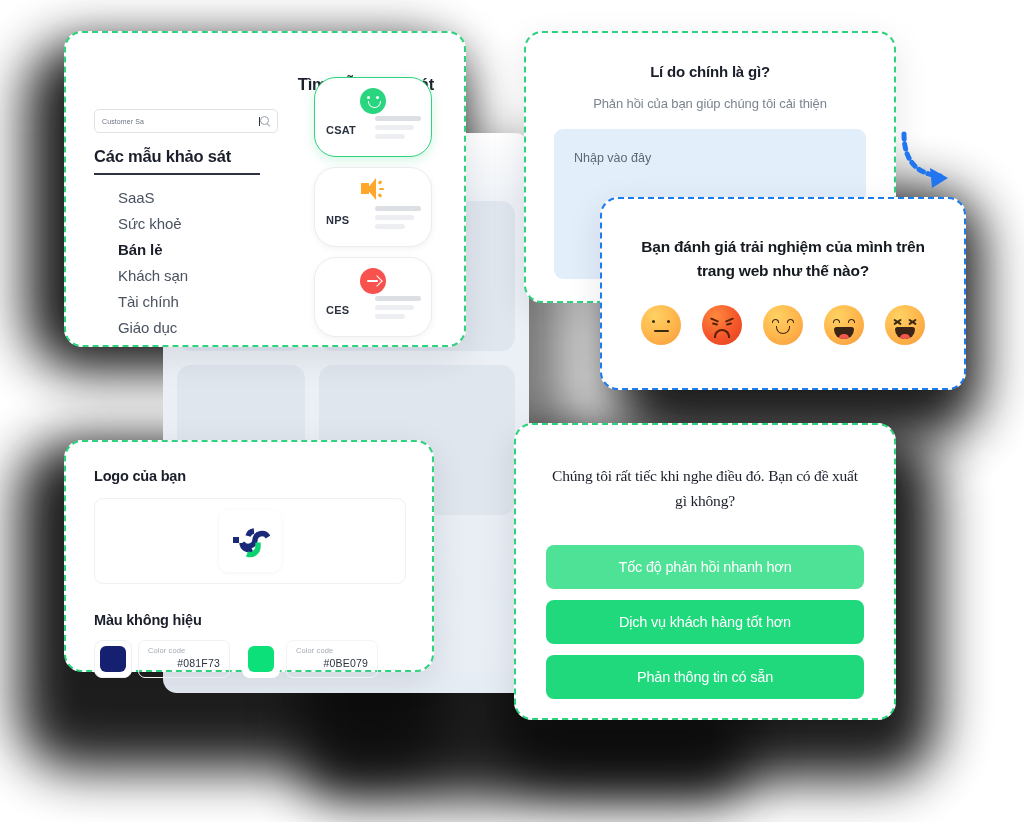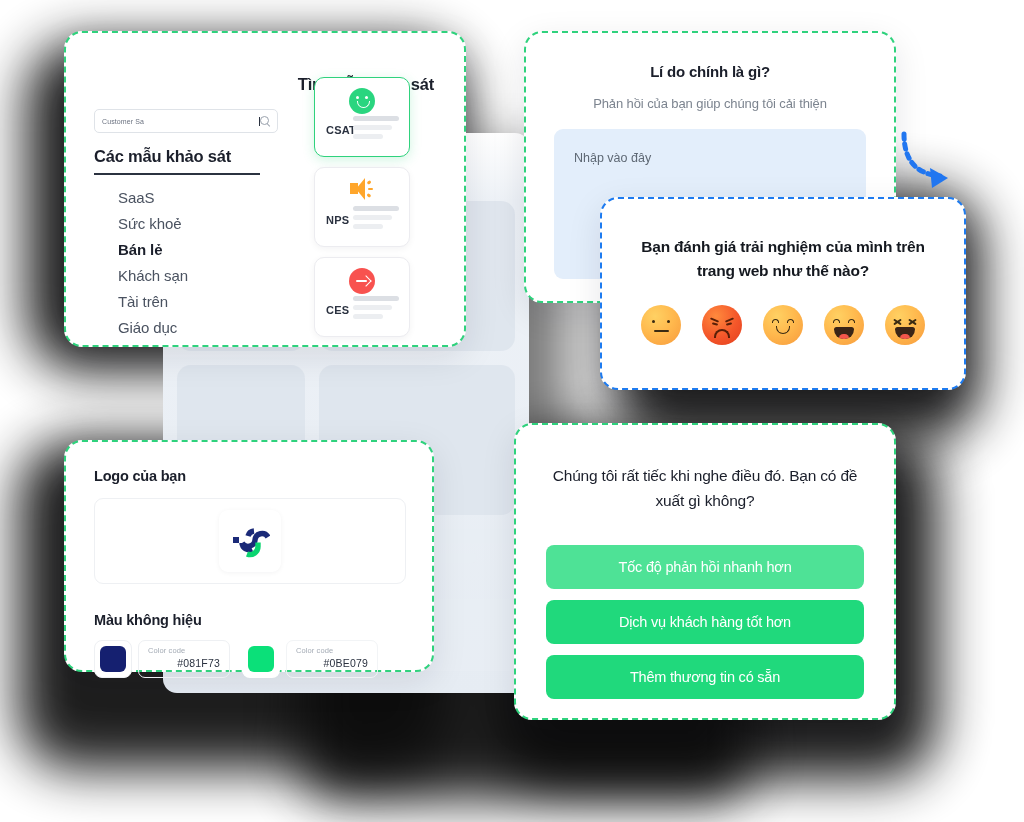--- a/index.html
+++ b/index.html
@@ -93,22 +93,22 @@
   .tpl-sub { margin-top: 14px; font-size: 16.5px; font-weight: 700; color: #1b1f2b; letter-spacing: -.2px; }
   .tpl-rule { margin-top: 7px; width: 166px; height: 1.5px; background: #2b3240; }
 
   .tpl-list { margin-top: 10px; margin-left: 24px; }
   .tpl-list li { list-style: none; font-size: 15px; color: #4a5260; line-height: 26px; letter-spacing: -.1px; }
   .tpl-list li.sel { font-weight: 700; color: #1b1f2b; }
 
   
   .type-col { position: absolute; right: 34px; top: 44px; width: 116px; }
   .type-card {
-    width: 96px; height: 80px;
-    border: 1px solid #ececf0; border-radius: 10px;
+    width: 118px; height: 80px;
+    border: 1px solid #ececf0; border-radius: 22px;
     background: #fff;
     margin-bottom: 10px;
     position: relative;
     box-shadow: 0 2px 7px rgba(16,24,40,.05);
   }
   .type-card.active { border: 1.5px solid #2fd27d; box-shadow: 0 3px 12px rgba(47,210,125,.22); }
   .type-card .t-icon { position: absolute; left: 0; right: 0; top: 10px; display: flex; justify-content: center; }
   .type-card .t-label { position: absolute; left: 11px; bottom: 20px; font-size: 11px; font-weight: 700; color: #2b3240; letter-spacing: .2px; }
   .type-card .t-lines { position: absolute; right: 10px; bottom: 17px; width: 46px; }
   .type-card .t-lines i { display: block; height: 5px; border-radius: 3px; background: #dcdfe4; margin-bottom: 4px; }
@@ -198,21 +198,21 @@
   .sw-box { width: 38px; height: 38px; border: 1px solid #eef0f3; border-radius: 8px; display:flex; align-items:center; justify-content:center; background:#fff; }
   .sw-box.plain { border-color: transparent; }
   .sw { width: 26px; height: 26px; border-radius: 6px; }
   .code-box { margin-left: 6px; width: 92px; height: 38px; border: 1px solid #eef0f3; border-radius: 7px; padding: 5px 9px; }
   .code-box.plain { border-color: #f2f4f6; }
   .code-label { font-size: 7.5px; color: #a4abb5; letter-spacing: .1px; }
   .code-val { font-size: 10.5px; color: #2b3240; margin-top: 2px; letter-spacing: .2px; text-align: right; }
 
   
   #card-suggest { left: 514px; top: 423px; width: 382px; height: 297px; padding: 38px 30px 0 30px; }
-  .sug-q { text-align: center; font-size: 15.5px; font-weight: 400; color: #1b1f2b; line-height: 25px; letter-spacing: -.2px; }
+  .sug-q { text-align: center; font-size: 15.5px; font-weight: 400; color: #1b1f2b; line-height: 25px; letter-spacing: -.2px; font-family: Liberation Serif, serif; }
   .sug-list { margin-top: 32px; }
   .sug-btn {
     height: 44px; border-radius: 8px;
     background: #20d97c;
     color: #ffffff; font-size: 14.5px;
     display: flex; align-items: center; justify-content: center;
     margin-bottom: 11px; letter-spacing: -.2px;
   }
   .sug-btn.hover { background: #4ee296; }
   .sug-btn:last-child { margin-bottom: 0; }
@@ -253,21 +253,21 @@
     </div>
 
     <div class="tpl-sub">Các mẫu khảo sát</div>
     <div class="tpl-rule"></div>
 
     <ul class="tpl-list">
       <li>SaaS</li>
       <li>Sức khoẻ</li>
       <li class="sel">Bán lẻ</li>
       <li>Khách sạn</li>
-      <li>Tài trên</li>
+      <li>Tài chính</li>
       <li>Giáo dục</li>
     </ul>
 
     <div class="type-col">
 
       <div class="type-card active">
         <div class="t-icon">
           <span class="ic-smile"></span>
         </div>
         <div class="t-label">CSAT</div>
@@ -404,21 +404,21 @@
         </div>
       </div>
     </div>
   </div>
 
   <div class="card" id="card-suggest">
     <div class="sug-q">Chúng tôi rất tiếc khi nghe điều đó. Bạn có đề xuất gì không?</div>
     <div class="sug-list">
       <div class="sug-btn hover">Tốc độ phản hồi nhanh hơn</div>
       <div class="sug-btn">Dịch vụ khách hàng tốt hơn</div>
-      <div class="sug-btn">Thêm thương tin có sẵn</div>
+      <div class="sug-btn">Phản thông tin có sẵn</div>
     </div>
   </div>
 
   <svg class="pointer-arrow" viewBox="0 0 70 70">
     <path d="M8 4 C8 30 20 44 44 46" stroke="#2176f0" stroke-width="5" fill="none" stroke-dasharray="5 5" stroke-linecap="round"></path>
     <path d="M34 38 L52 48 L36 58 Z" fill="#2176f0"></path>
   </svg>
 
 </div>
 

